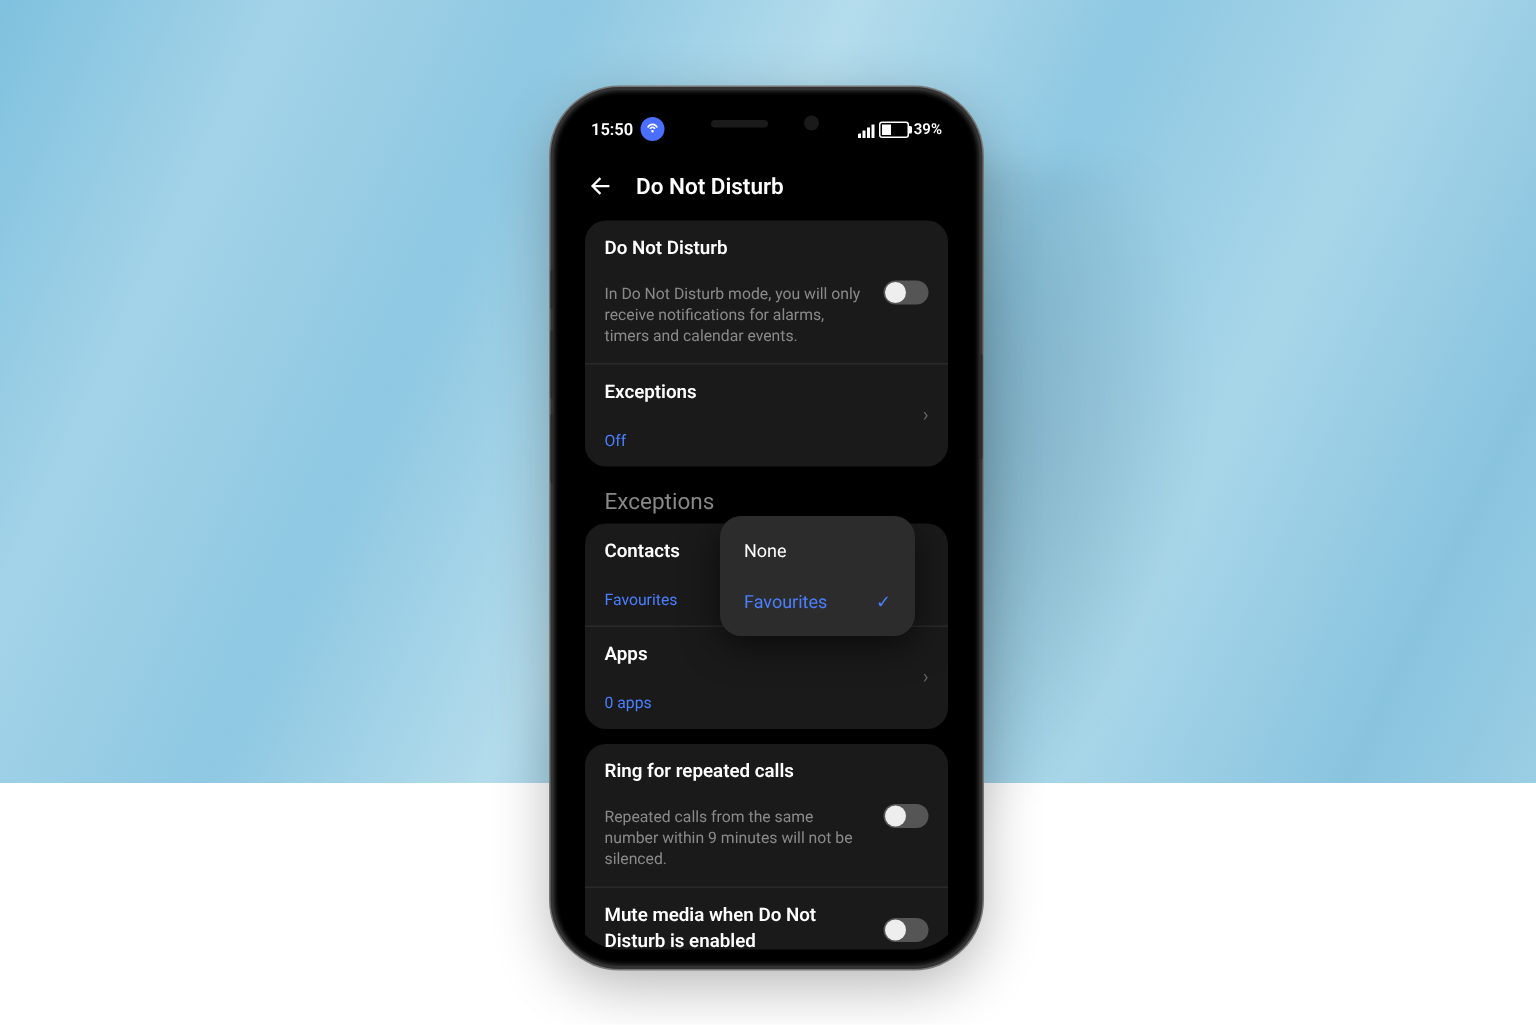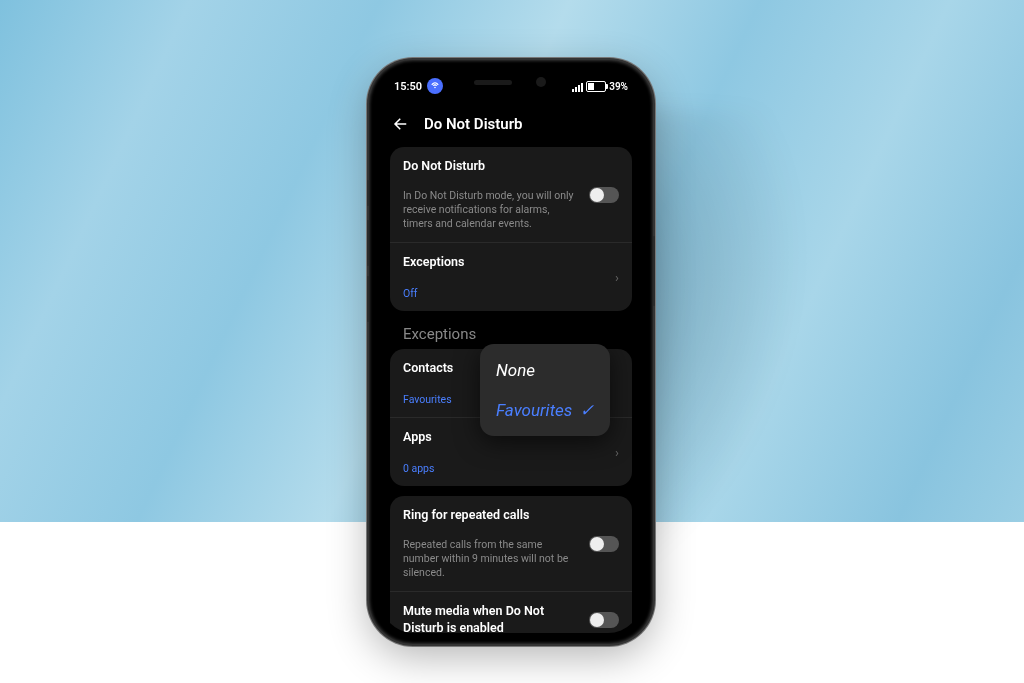--- a/index.html
+++ b/index.html
@@ -35,21 +35,21 @@
   .row{padding:11px 13px;position:relative;}
   .row + .row{border-top:1px solid #2a2a2a;}
   .row-title{font-size:12.5px;font-weight:600;color:#fff;line-height:1.35;}
   .row-sub{font-size:10.5px;color:#8a8a8a;line-height:1.35;margin-top:14px;padding-right:42px;}
   .row-val{font-size:10.5px;color:#4a7fff;margin-top:16px;}
   .toggle{position:absolute;right:13px;top:50%;transform:translateY(-50%);width:30px;height:16px;background:#555;border-radius:10px;}
   .toggle::after{content:"";position:absolute;width:14px;height:14px;background:#eee;border-radius:50%;top:1px;left:1px;}
   .chev{position:absolute;right:13px;top:50%;transform:translateY(-50%);color:#666;font-size:13px;}
   .section-label{font-size:15px;color:#888;padding:4px 13px 6px;}
   .popup{position:absolute;left:100px;top:273px;width:130px;background:#2c2c2c;border-radius:14px;box-shadow:0 6px 24px rgba(0,0,0,0.6);padding:6px 0;z-index:60;}
-  .popup-item{padding:10px 16px;font-size:17px;display:flex;justify-content:space-between;align-items:center;font-style:italic;}
+  .popup-item{padding:10px 16px;font-size:12px;display:flex;justify-content:space-between;align-items:center;}
   .popup-item.sel{color:#4a7fff;}
   .check{color:#4a7fff;}
 </style>
 </head>
 <body>
 
 <div class="bg">
   <div class="shadow"></div>
   <div class="phone">
     <div class="side-btn sb1"></div>

